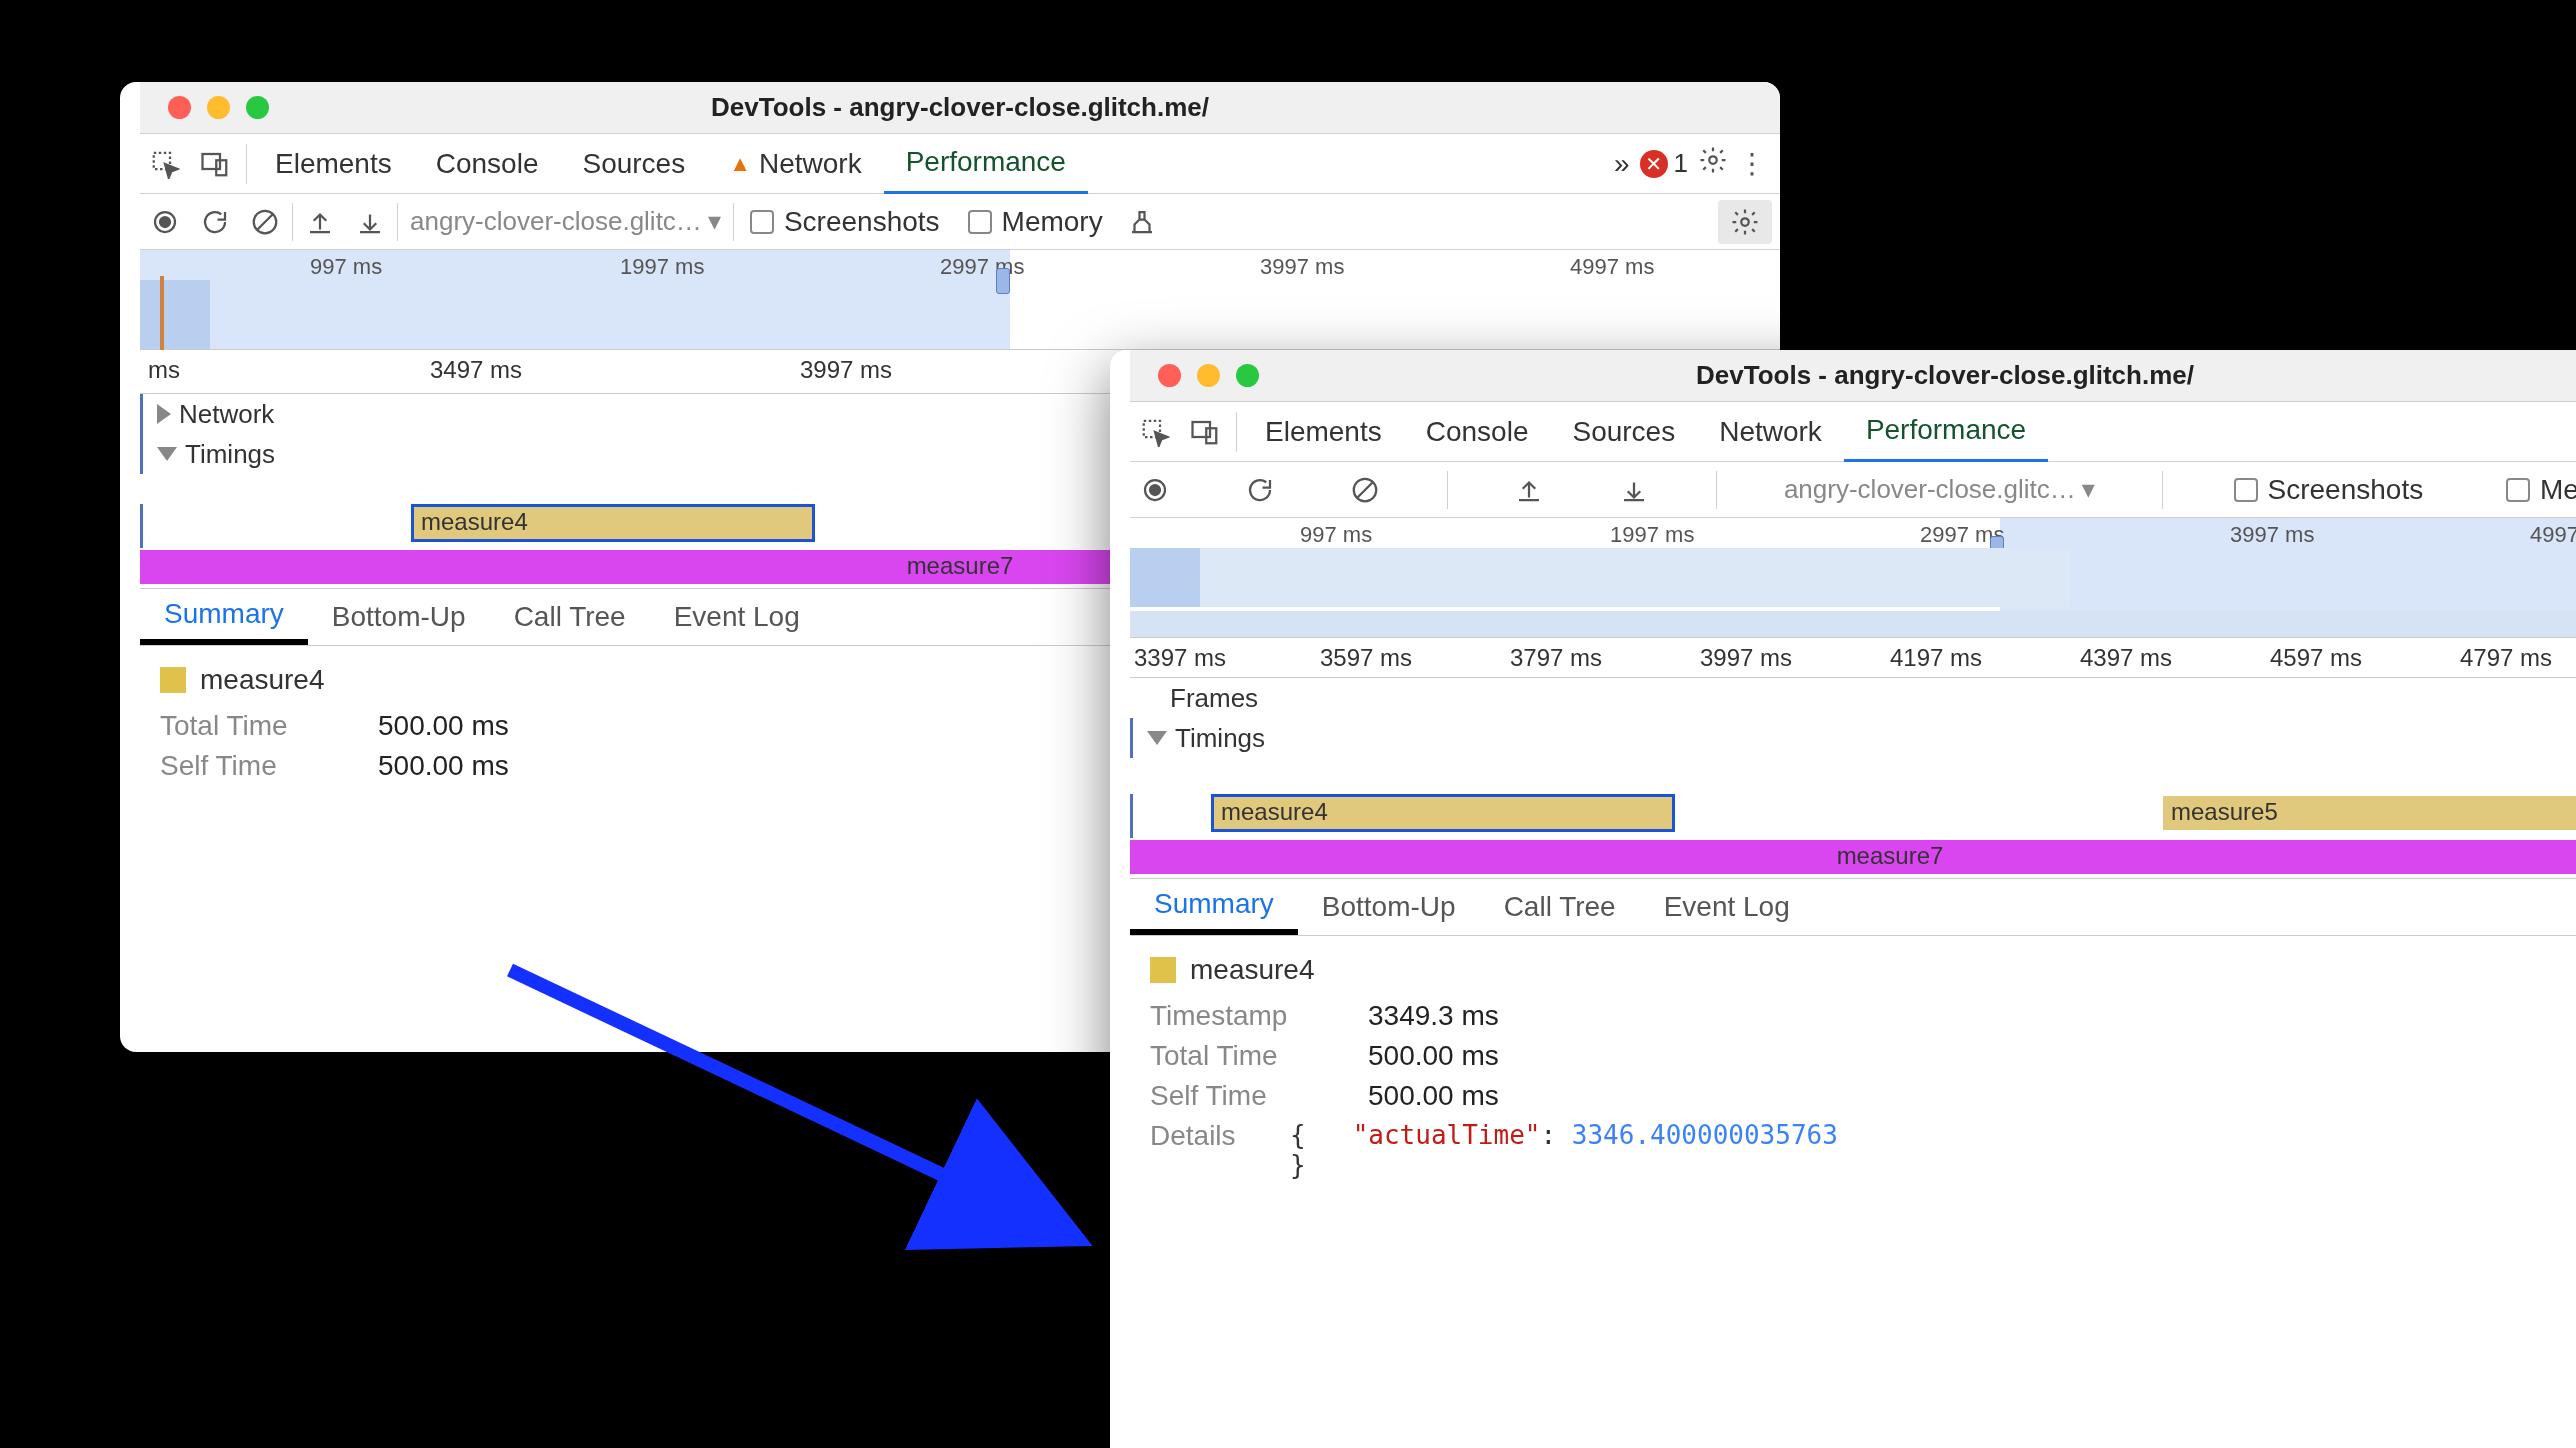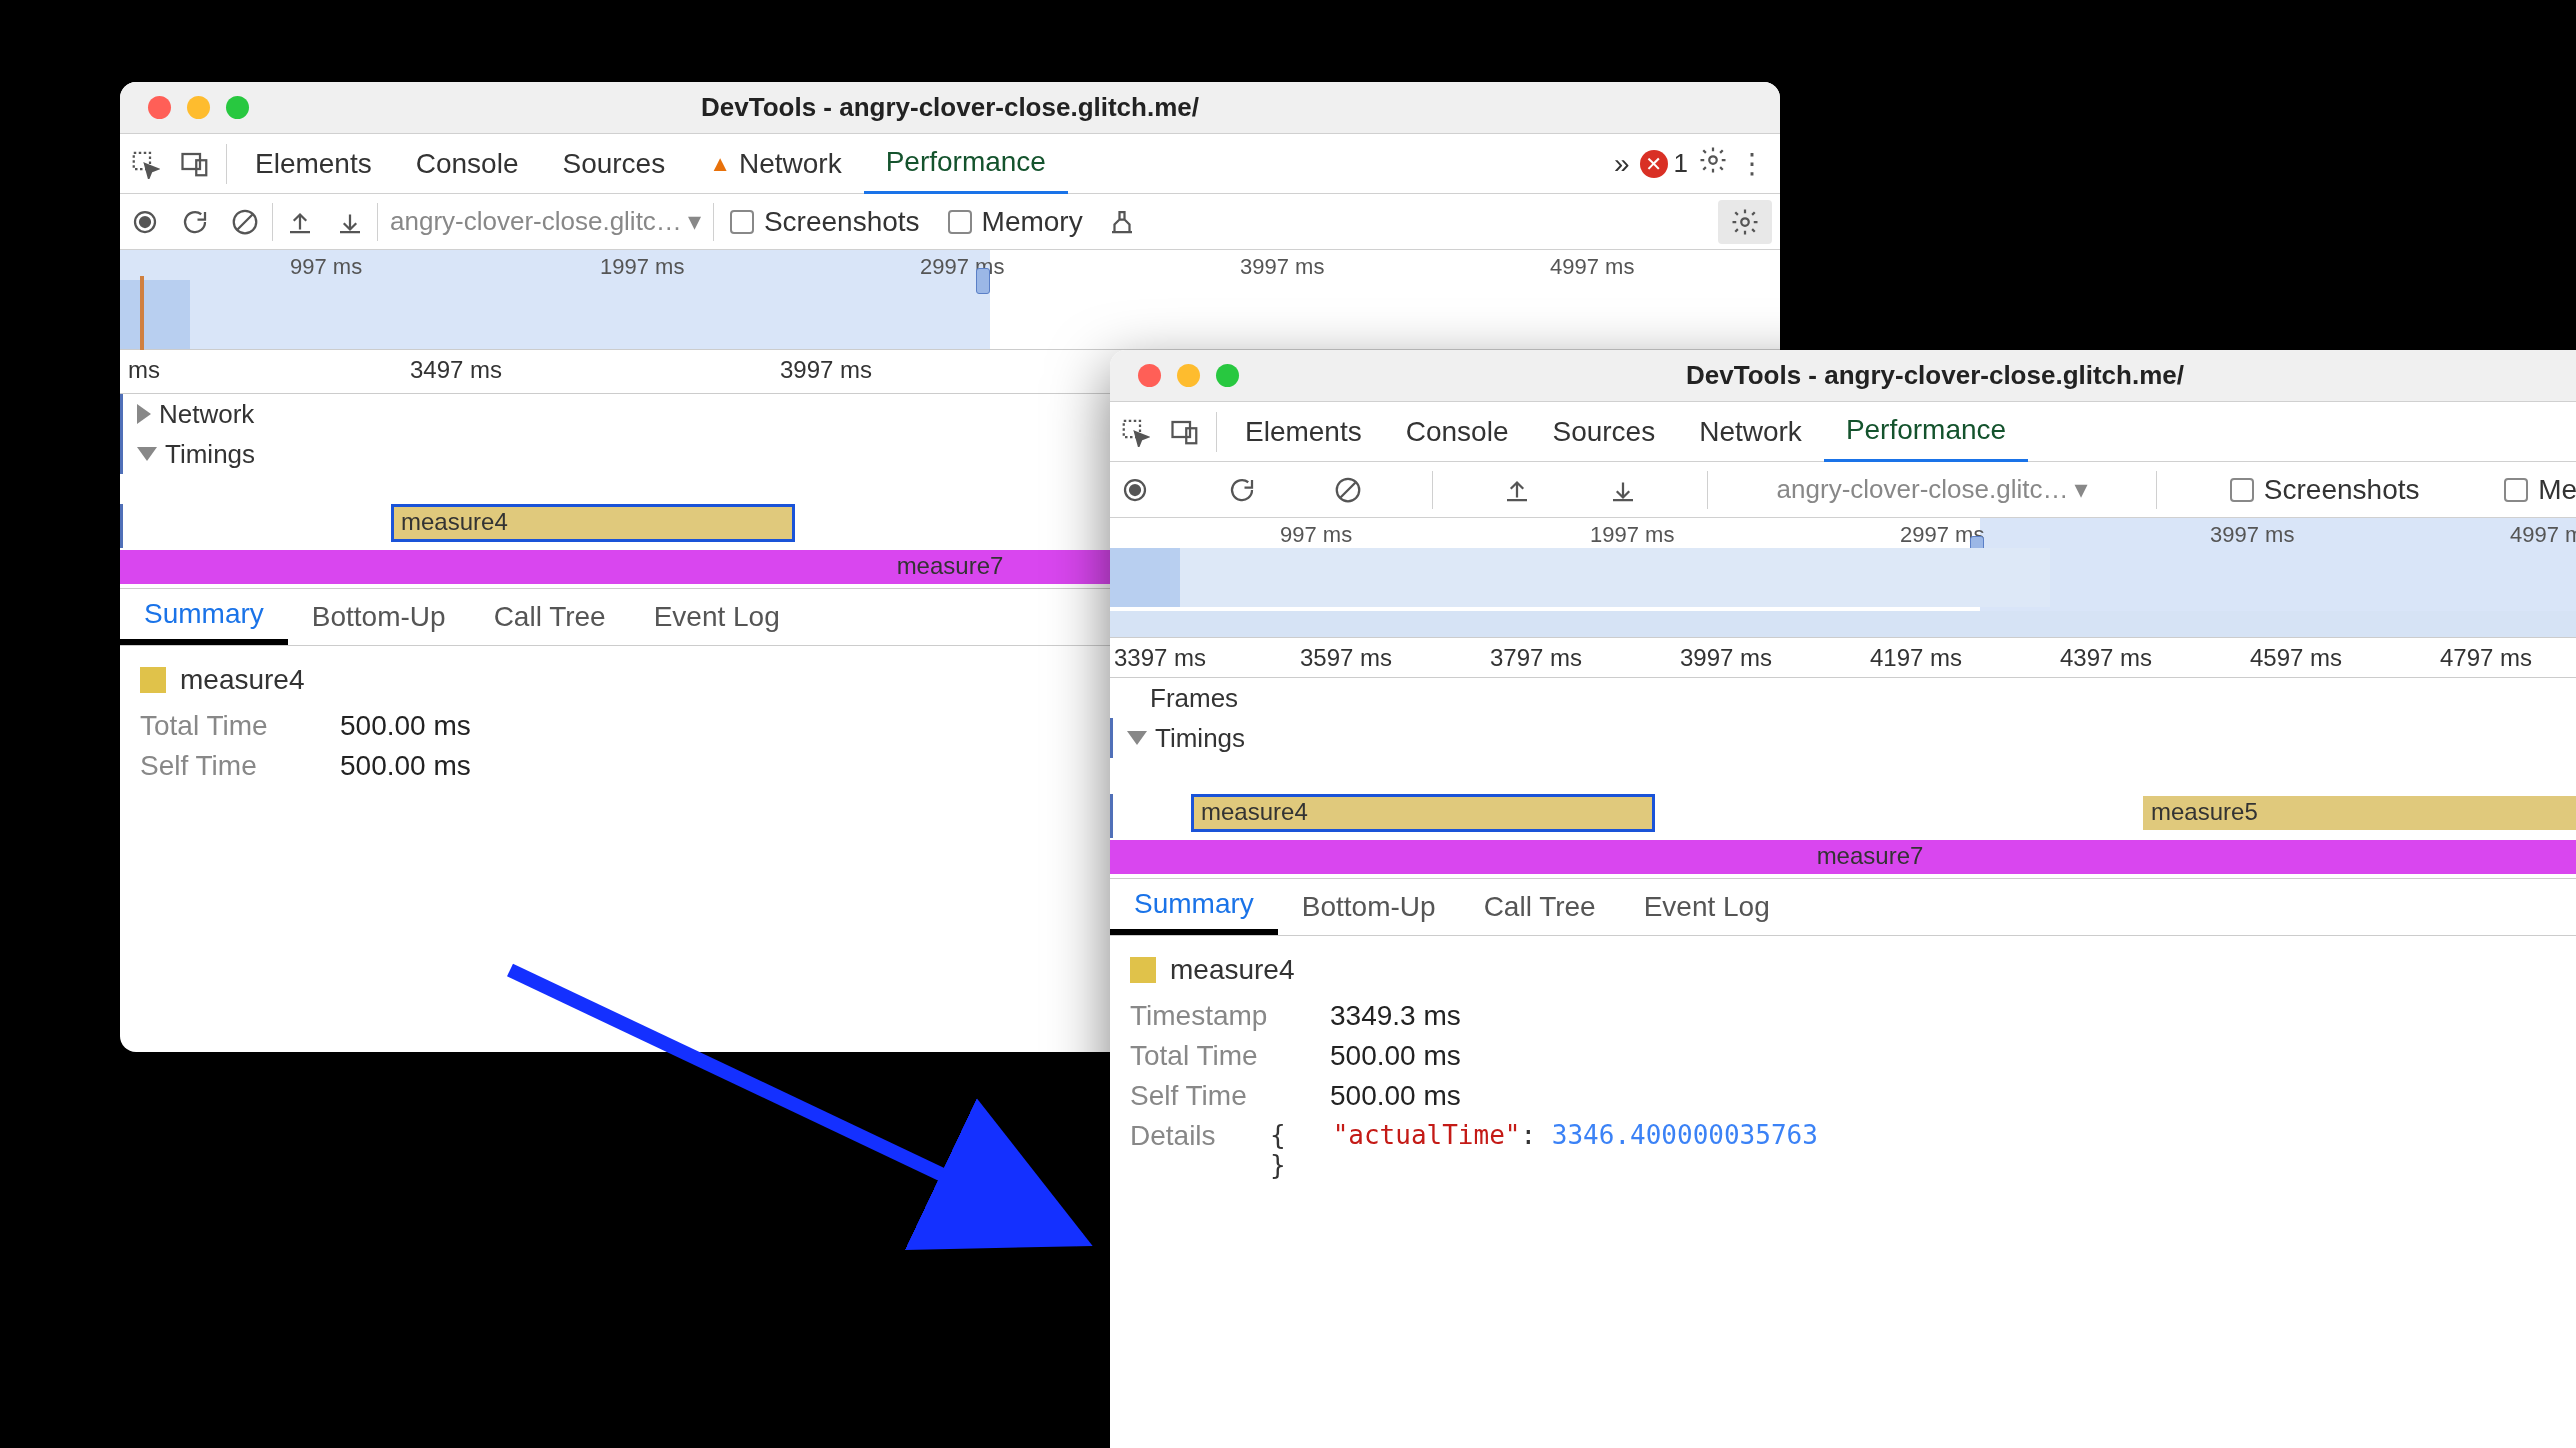--- a/index.html
+++ b/index.html
@@ -10,20 +10,21 @@
     font-family: -apple-system, BlinkMacSystemFont, "Segoe UI", Helvetica, Arial, sans-serif;
     position: relative;
     transform-origin: top left;
   }
   .window {
     position: absolute;
     background: #fff;
     border-radius: 16px;
     box-shadow: 0 20px 60px rgba(0,0,0,0.5);
     overflow: hidden;
+    padding-left: 20px;
   }
   .titlebar {
     height: 52px;
     background: #f0f0f0;
     display: flex;
     align-items: center;
     border-bottom: 1px solid #d0d0d0;
   }
   .traffic {
     display: flex;
@@ -107,21 +108,21 @@
 
   .detail-tabs { display:flex;height:58px;border-top:1px solid #ccc;border-bottom:1px solid #ccc;font-size:28px;align-items:stretch;}
   .dt { padding:0 24px;display:flex;align-items:center;color:#555;}
   .dt.active { color:#1a73e8;border-bottom:6px solid #000000;}
 
   .details { padding:18px 20px;font-size:28px;color:#333;}
   .details .mtitle { display:flex;align-items:center;gap:14px;margin-bottom:10px;}
   .details .msw { width:26px;height:26px;background:#e0c24a;}
   .details .drow { display:flex;gap:30px;padding:4px 0;font-size:28px;}
   .details .dlbl { color:#888;width:170px;}
-  .details .dval { color:#222;}
+  .details .dval { color:#222;margin-left:18px;}
   .details .json { font-family:Menlo,monospace;font-size:26px;}
   .details .json .brace { color:#333;}
   .details .json .key { color:#c41a16;}
   .details .json .num { color:#3b82f6;}
 
   .arrow-svg { position:absolute; pointer-events:none; }
 
   svg.icon { width:30px;height:30px;stroke:#555;stroke-width:1.8;fill:none;}
 </style>
 </head>

